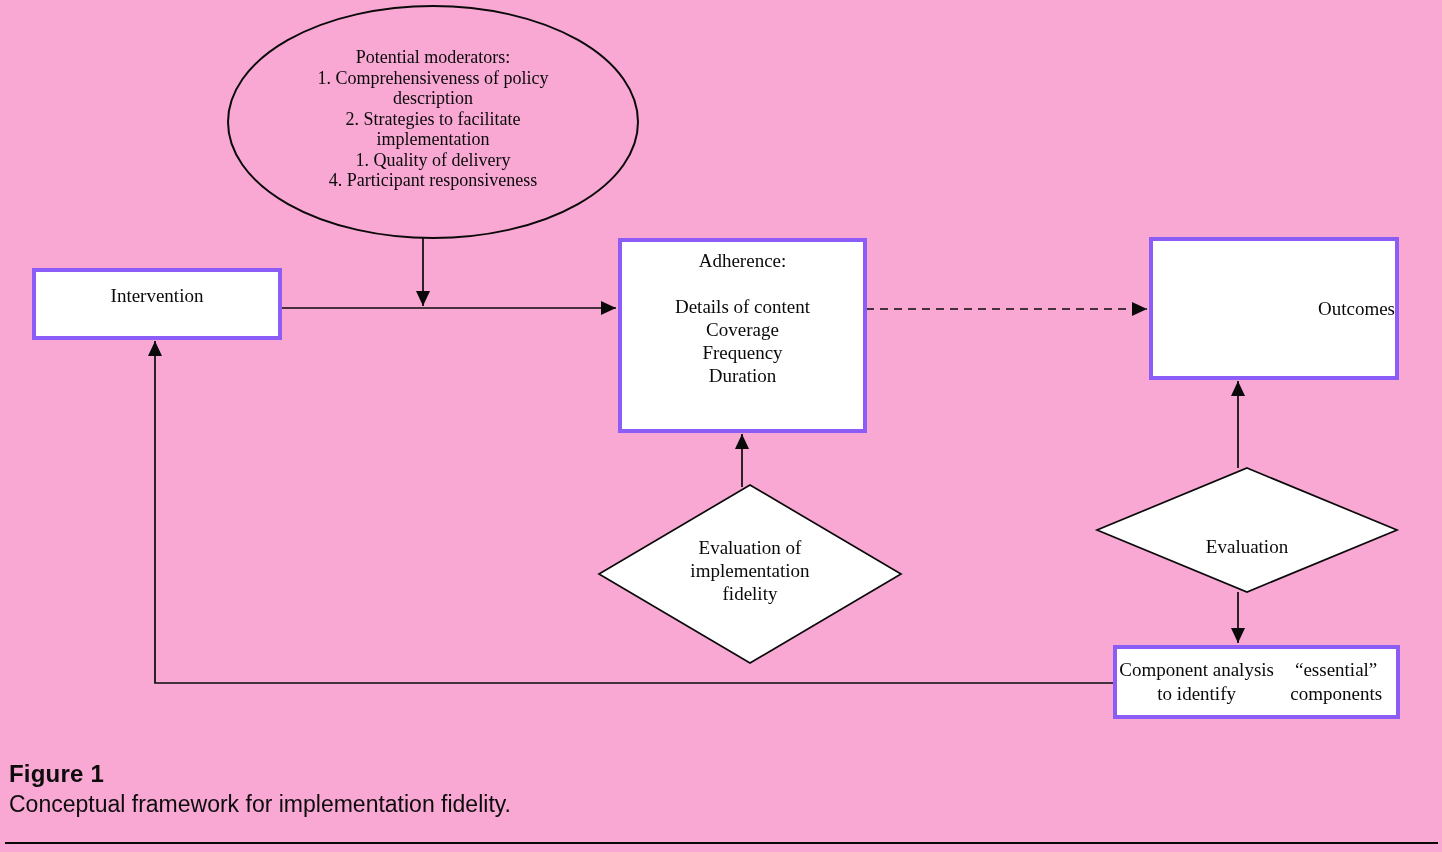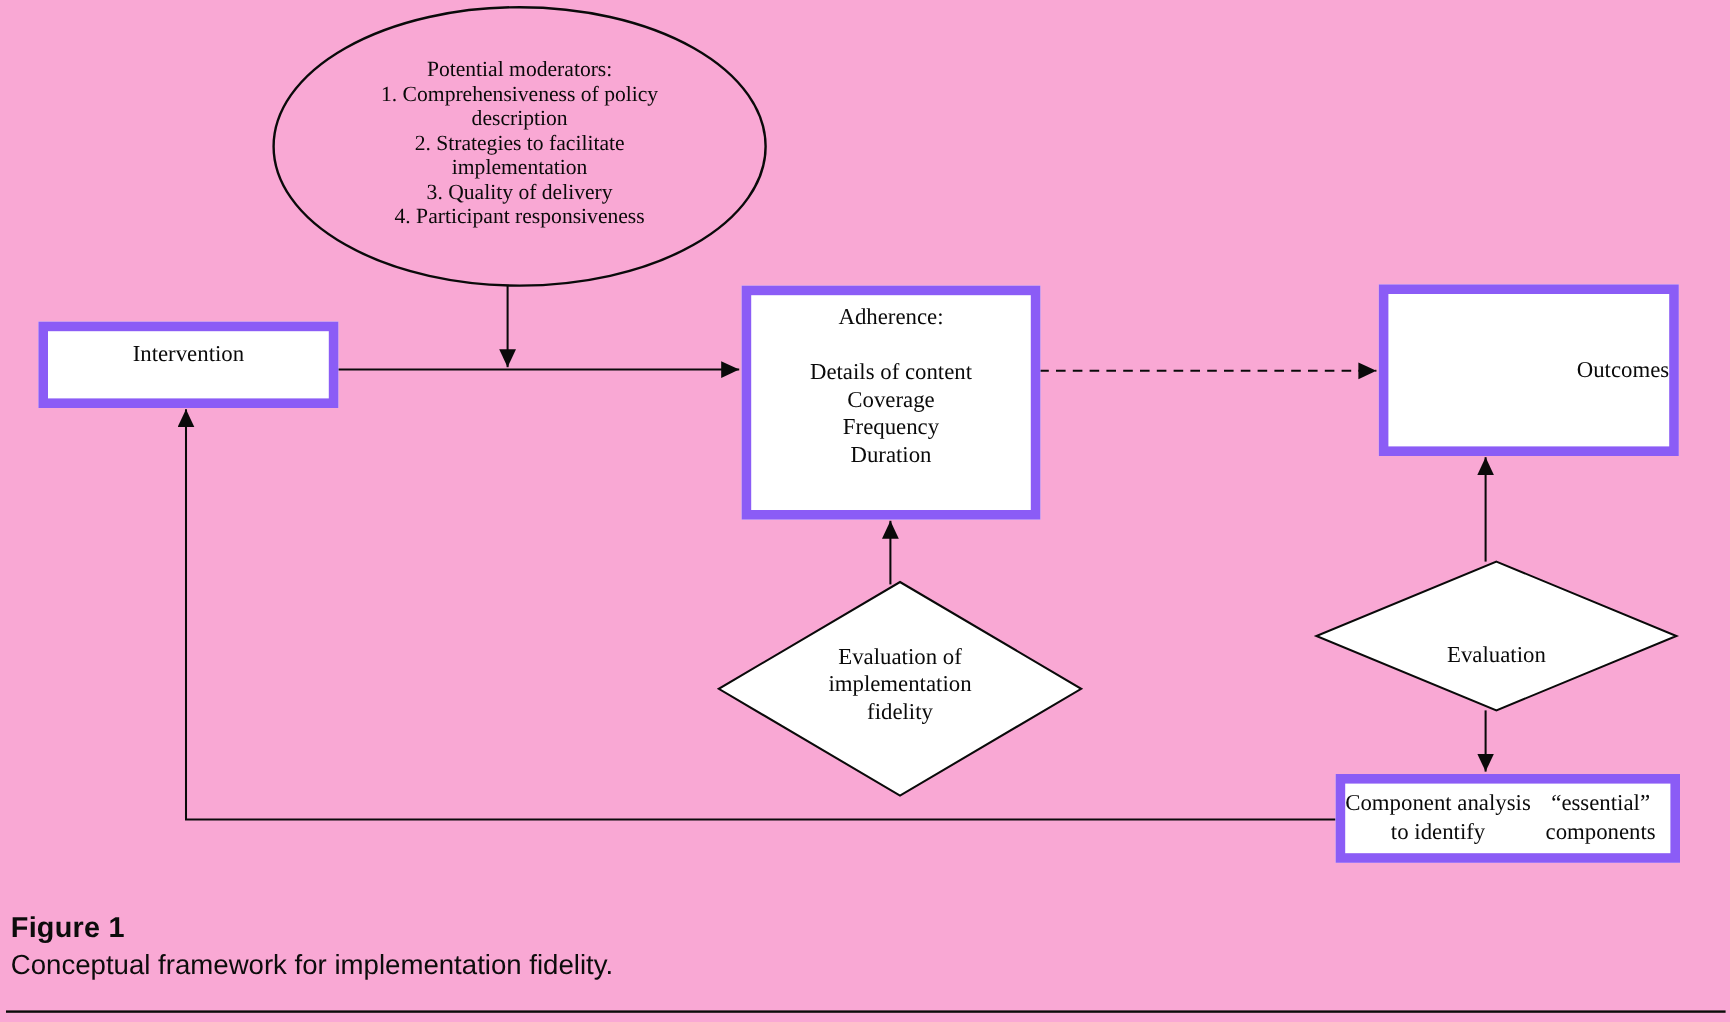--- a/index.html
+++ b/index.html
@@ -17,21 +17,21 @@
     color: #0a0a0a;
   }
   svg.connectors {
     position: absolute;
     left: 0; top: 0;
     width: 1442px;
     height: 852px;
   }
   .node-box {
     position: absolute;
-    border: 8px solid #8b5cf6;
+    border: 4px solid #8b5cf6;
     background: #ffffff;
     box-sizing: border-box;
     display: flex;
     align-items: center;
     justify-content: center;
     text-align: center;
     font-size: 19px;
     line-height: 23px;
   }
   .txt-block {
@@ -110,21 +110,21 @@
 
     <polyline points="1113,683 155,683 155,341" fill="none" stroke="#0a0a0a" stroke-width="1.7" marker-end="url(#arrow)"></polyline>
   </svg>
 
   <div class="txt-block ellipse-text" style="left:253px; top:47px; width:360px;">
     <div>Potential moderators:</div>
     <div>1. Comprehensiveness of policy</div>
     <div>description</div>
     <div>2. Strategies to facilitate</div>
     <div>implementation</div>
-    <div>3. Quality of delivery</div>
+    <div>1. Quality of delivery</div>
     <div>4. Participant responsiveness</div>
   </div>
 
   <div class="node-box" style="left:32px; top:268px; width:250px; height:72px; padding-bottom:18px;">
     <span>Intervention</span>
   </div>
 
   <div class="node-box" style="left:618px; top:238px; width:249px; height:195px; align-items:flex-start;">
     <div class="adherence-inner">
       <div class="adherence-title">Adherence:</div>

